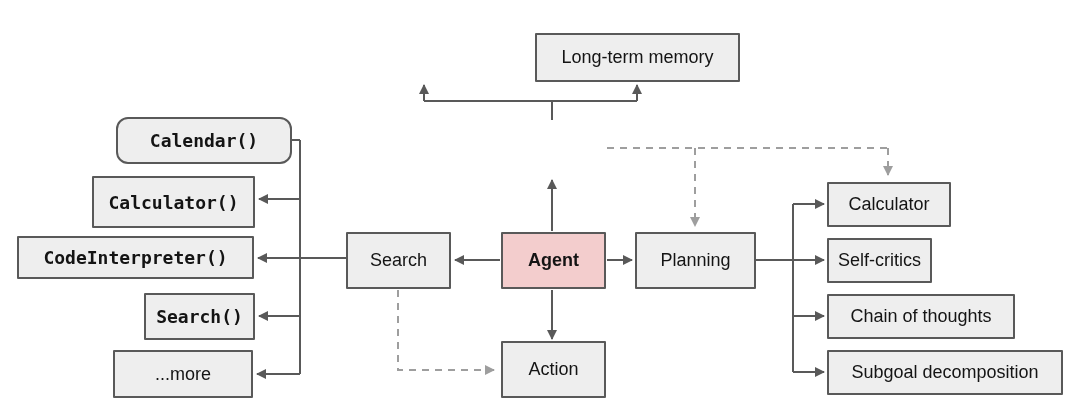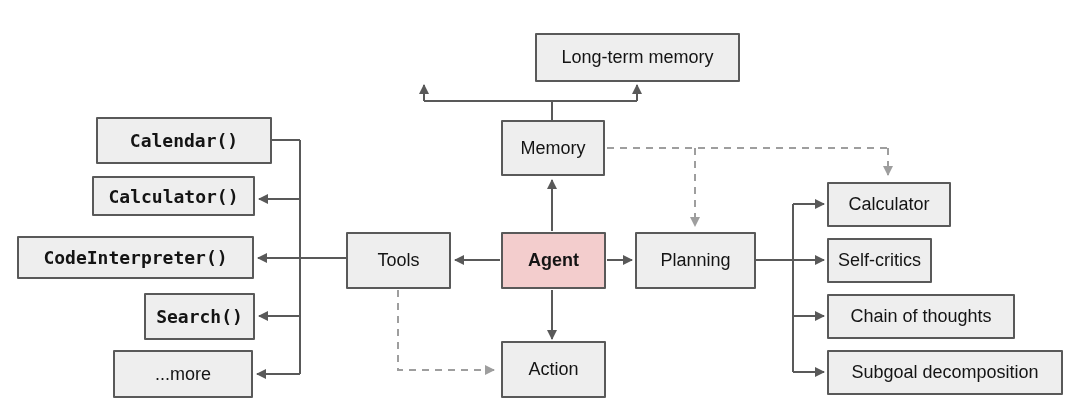--- a/index.html
+++ b/index.html
@@ -75,41 +75,38 @@
     <path class="edge dashed" d="M607,148 H888"></path>
     <path class="edge dashed" d="M695,148 V226" marker-end="url(#arrow-gray)"></path>
     <path class="edge dashed" d="M888,148 V175" marker-end="url(#arrow-gray)"></path>
 
     <path class="edge dashed" d="M398,290 V370 H494" marker-end="url(#arrow-gray)"></path>
   </svg>
 
   <div class="node" style="left:535px; top:33px;  width:205px; height:49px;">
     <span>Long-term memory</span>
   </div>
-  <div class="node" style="left:501px; top:120px; width:104px; height:56px;">
-    <span>Memory</span>
-  </div>
 
   <div class="node agent" style="left:501px; top:232px; width:105px; height:57px;">
     <span>Agent</span>
   </div>
   <div class="node" style="left:346px; top:232px; width:105px; height:57px;">
-    <span>Tools</span>
+    <span>Search</span>
   </div>
   <div class="node" style="left:635px; top:232px; width:121px; height:57px;justify-content:center;">
     <span>Planning</span>
   </div>
   <div class="node" style="left:501px; top:341px; width:105px; height:57px;">
     <span>Action</span>
   </div>
 
-  <div class="node mono" style="left:96px; top:117px; width:176px; height:47px;">
+  <div class="node mono" style="left:116px; top:117px; width:176px; height:47px;border-radius:12px;">
     <span>Calendar()</span>
   </div>
-  <div class="node mono" style="left:92px;  top:176px; width:163px; height:40px;">
+  <div class="node mono" style="left:92px;  top:176px; width:163px; height:52px;">
     <span>Calculator()</span>
   </div>
   <div class="node mono" style="left:144px; top:293px; width:111px; height:47px;">
     <span>Search()</span>
   </div>
   <div class="node mono" style="left:17px;  top:236px; width:237px; height:43px;">
     <span>CodeInterpreter()</span>
   </div>
   <div class="node" style="left:113px; top:350px; width:140px; height:48px;">
     <span>...more</span>

